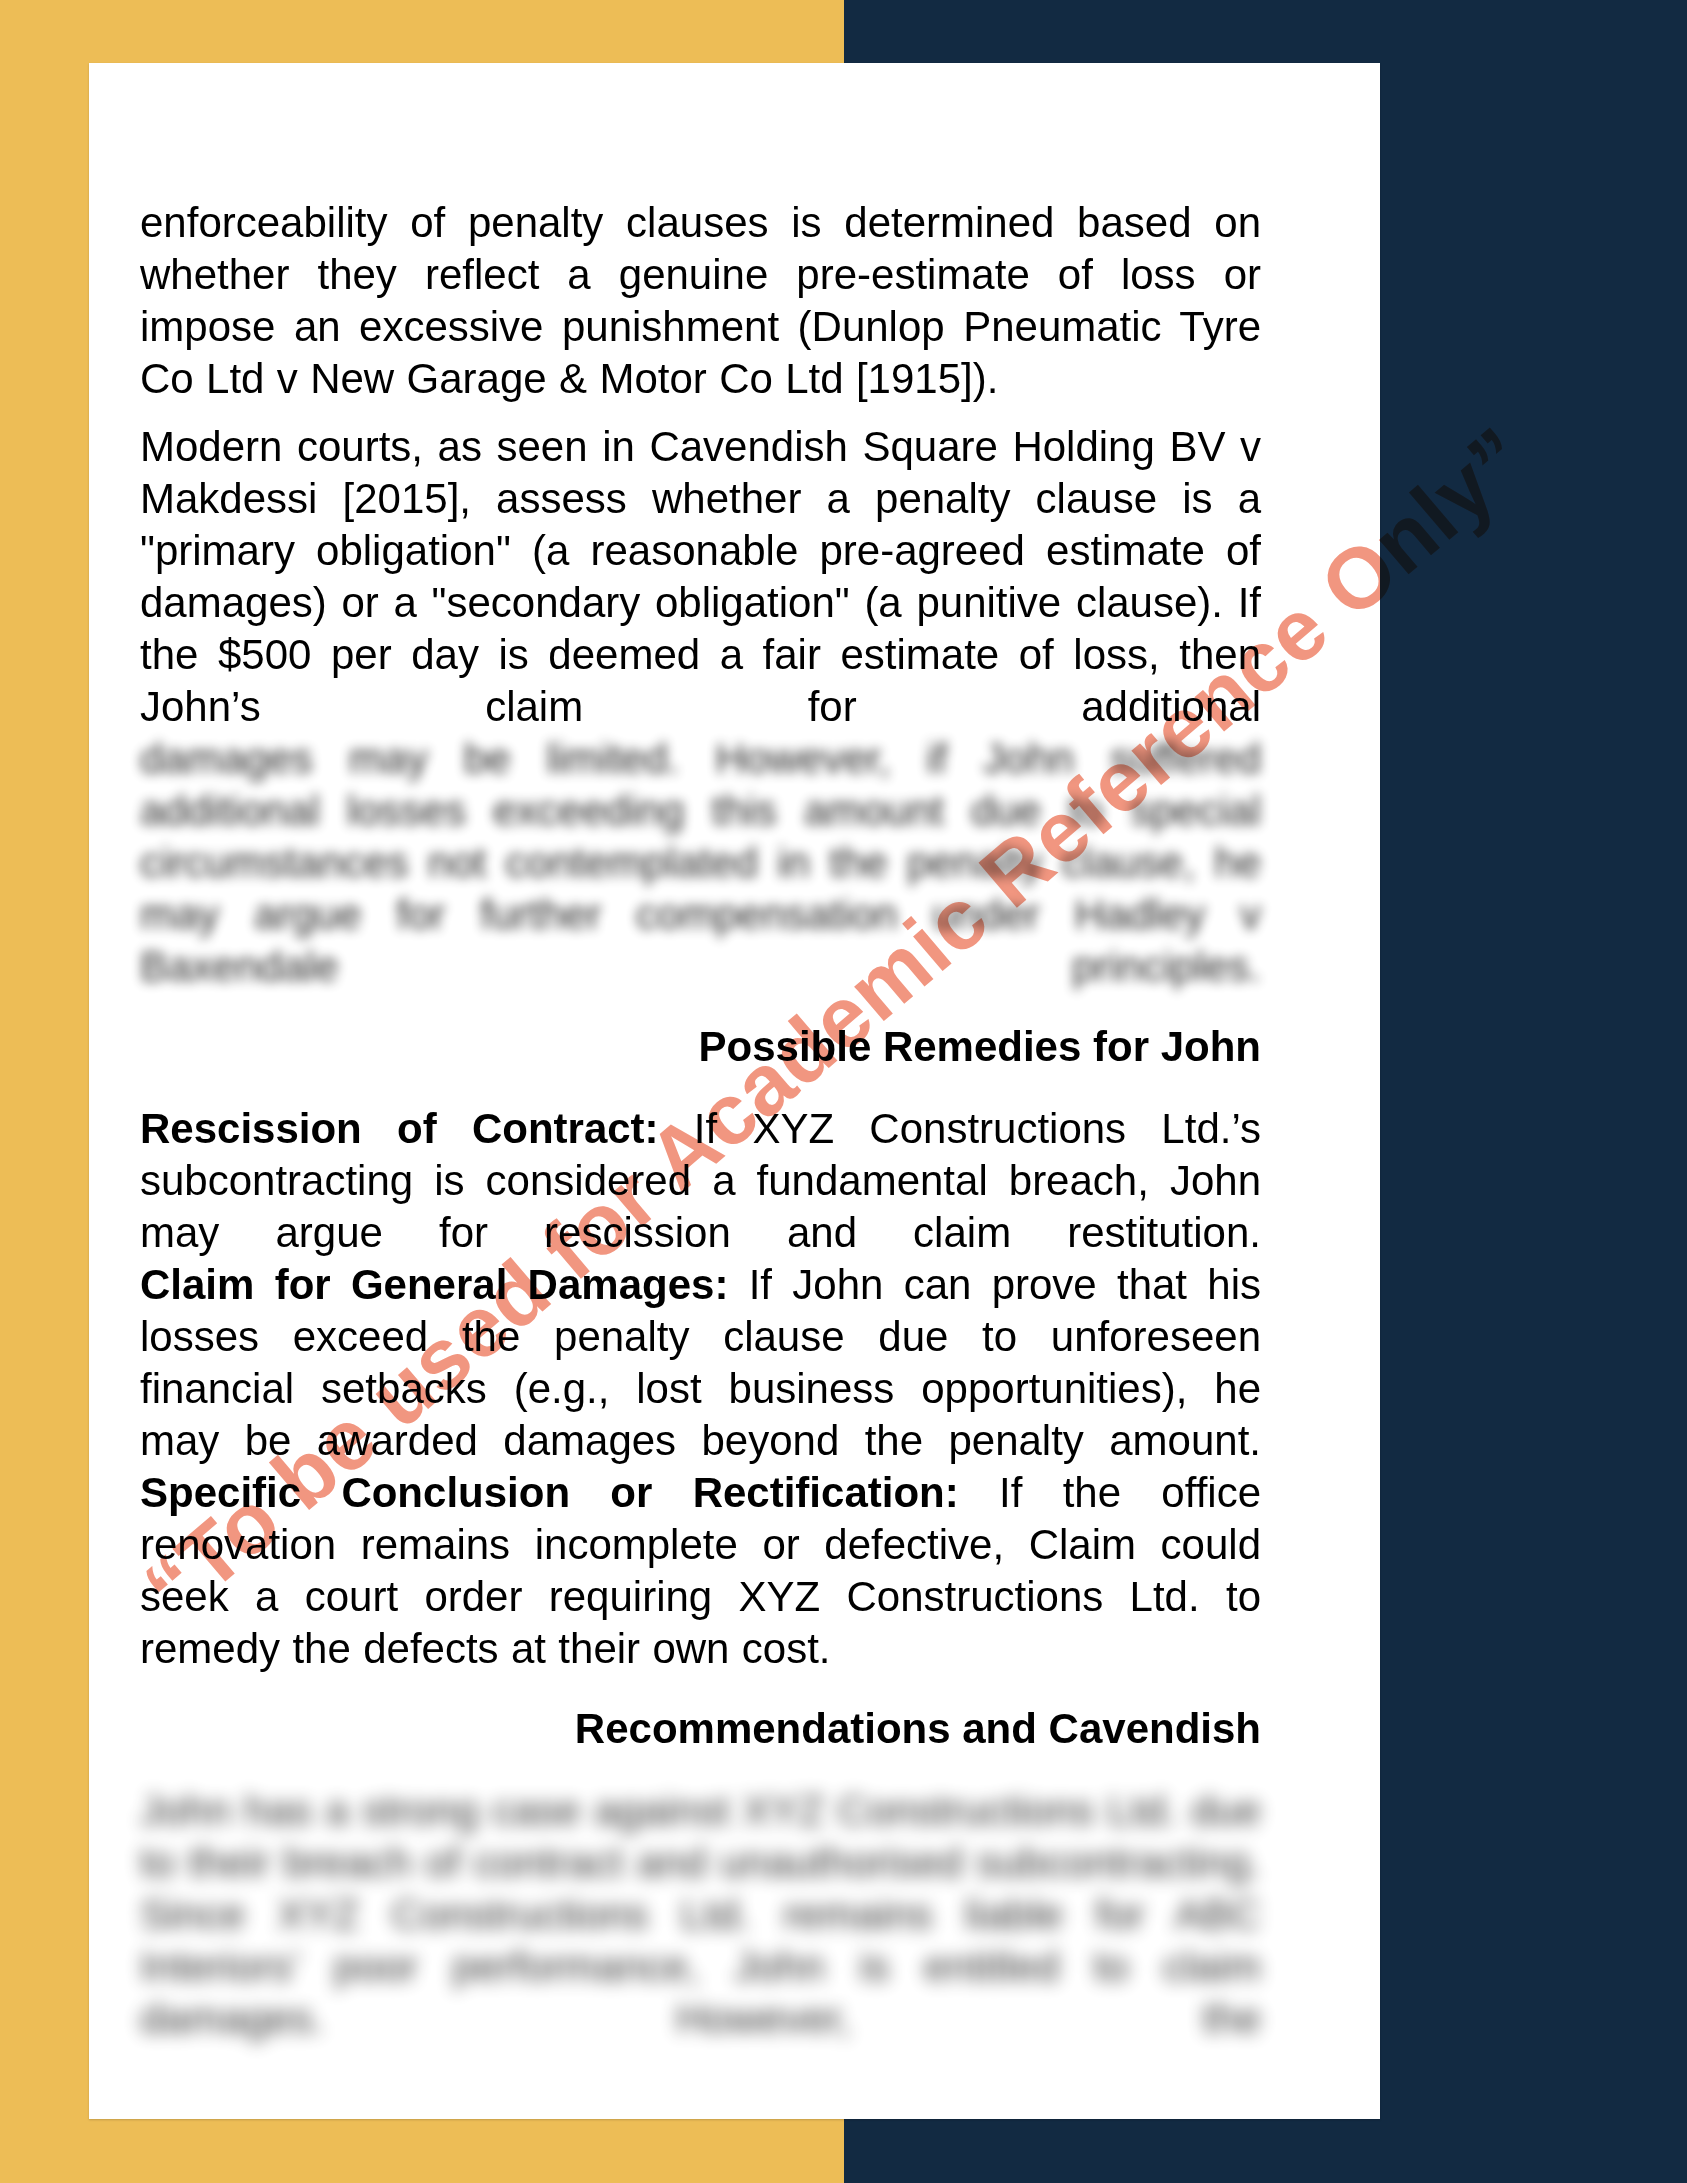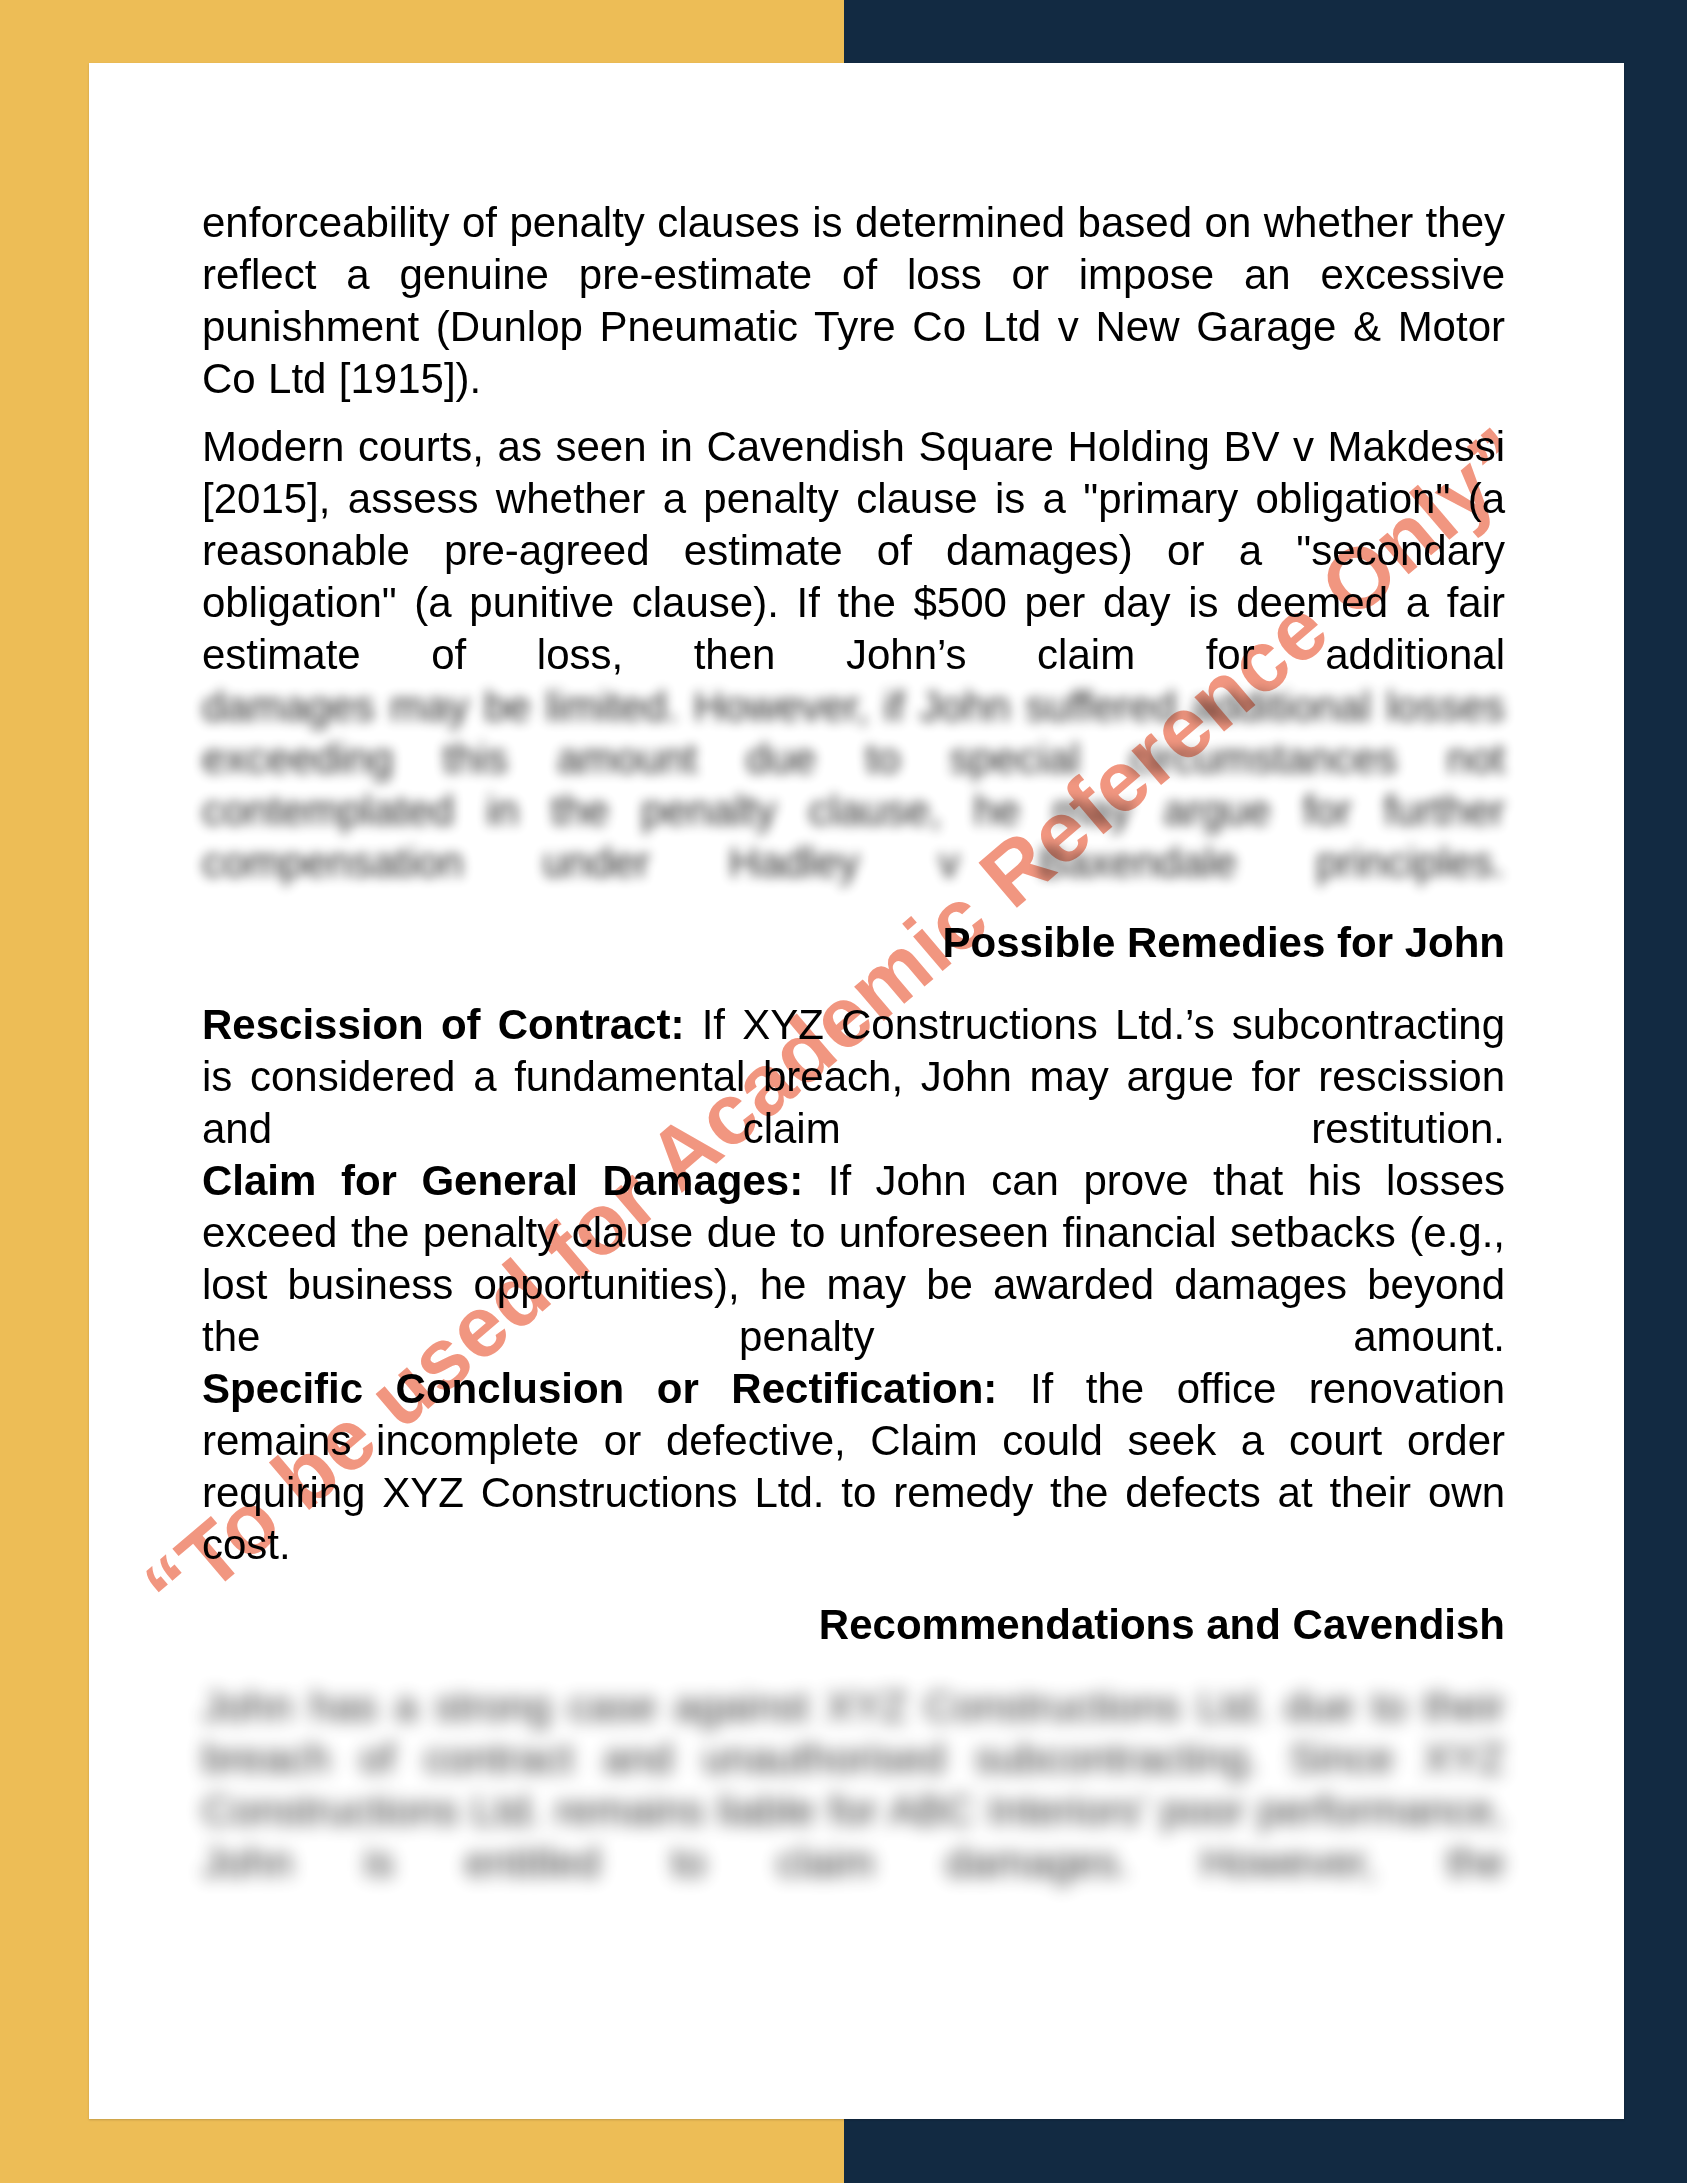--- a/index.html
+++ b/index.html
@@ -9,24 +9,24 @@
     overflow: hidden;
     font-family: "Liberation Sans", "DejaVu Sans", sans-serif;
     background: #ffffff;
   }
   .bg-half { position: absolute; top: 0; height: 2183px; }
   .bg-left  { left: 0; width: 844px; }
   .bg-right { left: 844px; width: 843px; }
   .page {
     position: absolute;
     left: 89px; top: 63px;
-    width: 1535px; height: 2056px;
+    width: 1291px; height: 2056px;
     background: #ffffff;
     box-sizing: border-box;
-    padding: 134px 119px 0 113px;
+    padding: 134px 119px 0 51px;
     box-shadow: 0 1.3px 2px rgba(0,0,0,0.18);
   }
   .body-text {
     font-size: 42px;
     line-height: 52px;
     color: #000000;
     text-align: justify;
     margin: 0 0 16px 0;
     word-spacing: 0.7px;
   }

